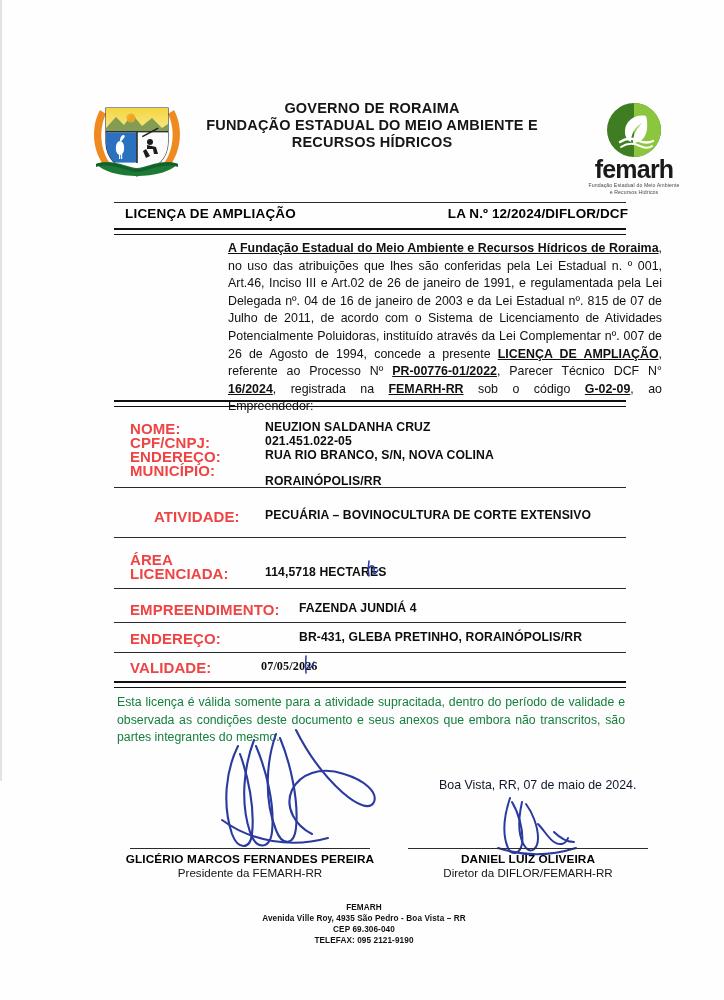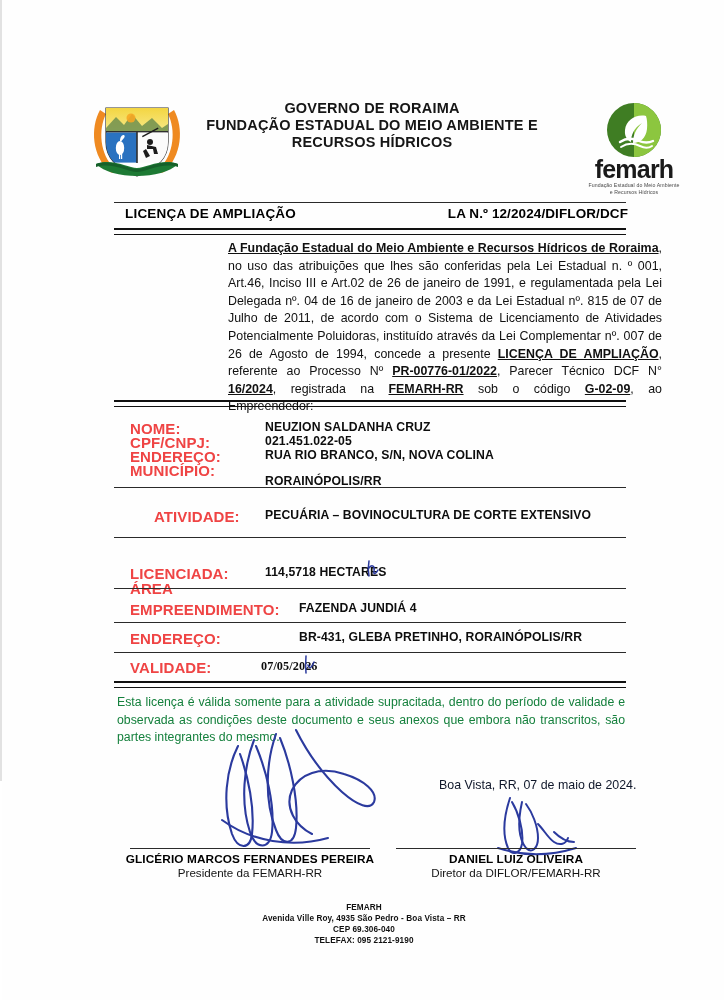--- a/index.html
+++ b/index.html
@@ -192,21 +192,21 @@
     color: #0f172a;
     white-space: nowrap;
   }
   .sig-block {
     position: absolute;
     top: 848px;
     width: 262px;
     text-align: center;
   }
   .sig-left { left: 117px; }
-  .sig-right { left: 383px; }
+  .sig-right { left: 395px; }
   .sig-line {
     border-top: 1px solid #2b2b2b;
     width: 240px;
     margin: 0 auto 3px auto;
   }
   .sig-name {
     font-size: 11.8px;
     font-weight: bold;
     letter-spacing: 0.1px;
     line-height: 14px;
@@ -337,21 +337,21 @@
   <div class="field-label" style="left:128px; top:462px;">MUNICÍPIO:</div>
   <div class="field-value" style="left:238px; top:462px;margin-top:12px;">RORAINÓPOLIS/RR</div>
 
   <div class="rule-thin" style="top:487px;"></div>
 
   <div class="field-label" style="left:128px; top:508px;margin-left:24px;">ATIVIDADE:</div>
   <div class="field-value" style="left:238px; top:508px;">PECUÁRIA – BOVINOCULTURA DE CORTE EXTENSIVO</div>
 
   <div class="rule-thin" style="top:537px;"></div>
 
-  <div class="field-label" style="left:128px; top:580px;">ÁREA</div>
+  <div class="field-label" style="left:128px; top:551px;">ÁREA</div>
   <div class="field-label" style="left:128px; top:565px;">LICENCIADA:</div>
   <div class="field-value" style="left:238px; top:565px;">114,5718 HECTARES</div>
 
   <svg class="ink" style="left:362px; top:558px;" width="22" height="22" viewBox="0 0 22 22" aria-hidden="true">
     <path d="M5 3 C4 8 4 13 5 18 M5 10 C8 6 11 8 10 13 C9 17 12 16 14 12" fill="none" stroke="#2b3a9e" stroke-width="1.5" stroke-linecap="round"></path>
   </svg>
 
   <div class="rule-thin" style="top:588px;"></div>
 
   <div class="field-label" style="left:128px; top:601px;">EMPREENDIMENTO:</div>

